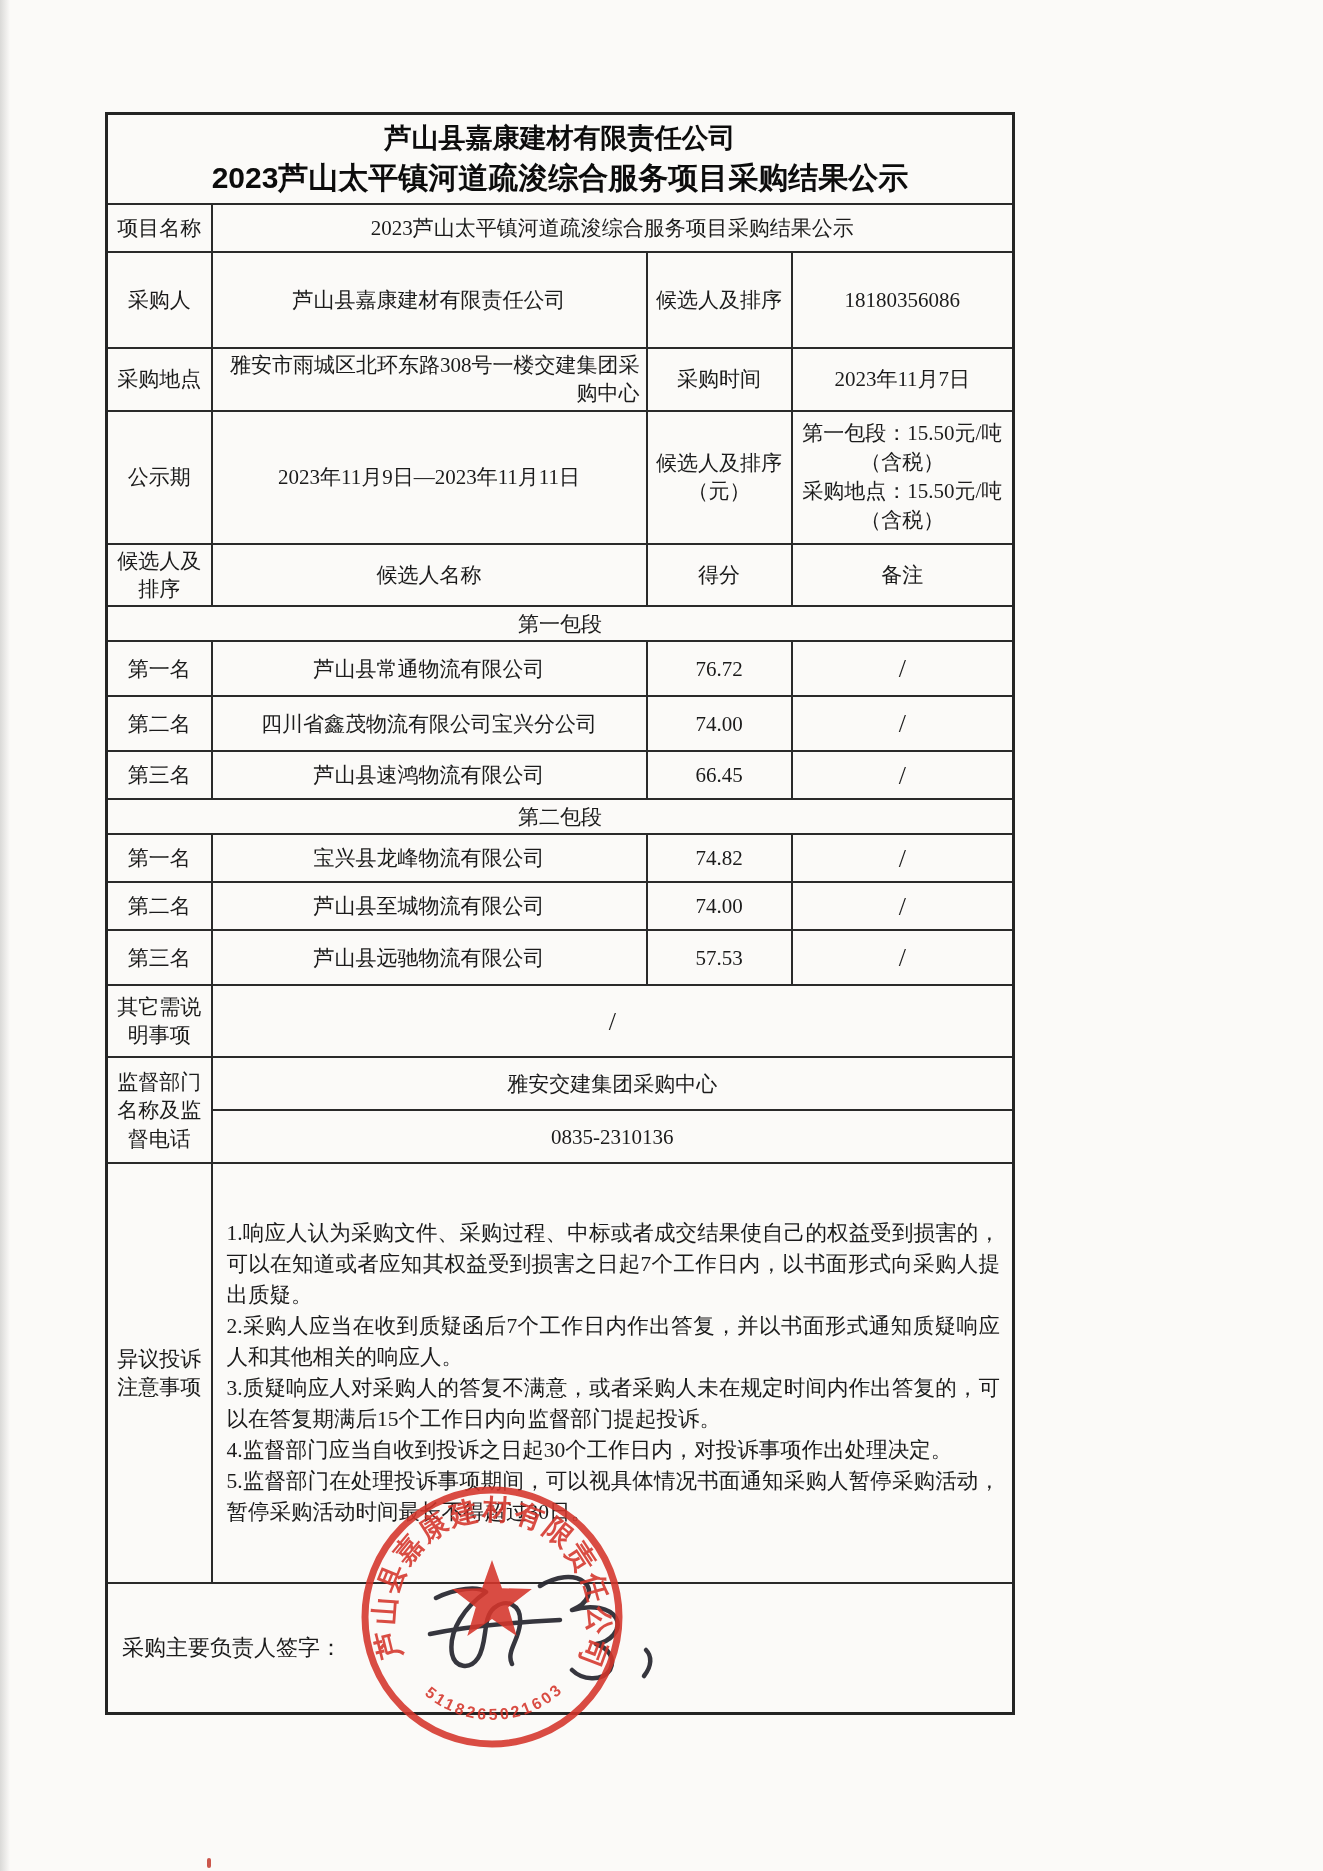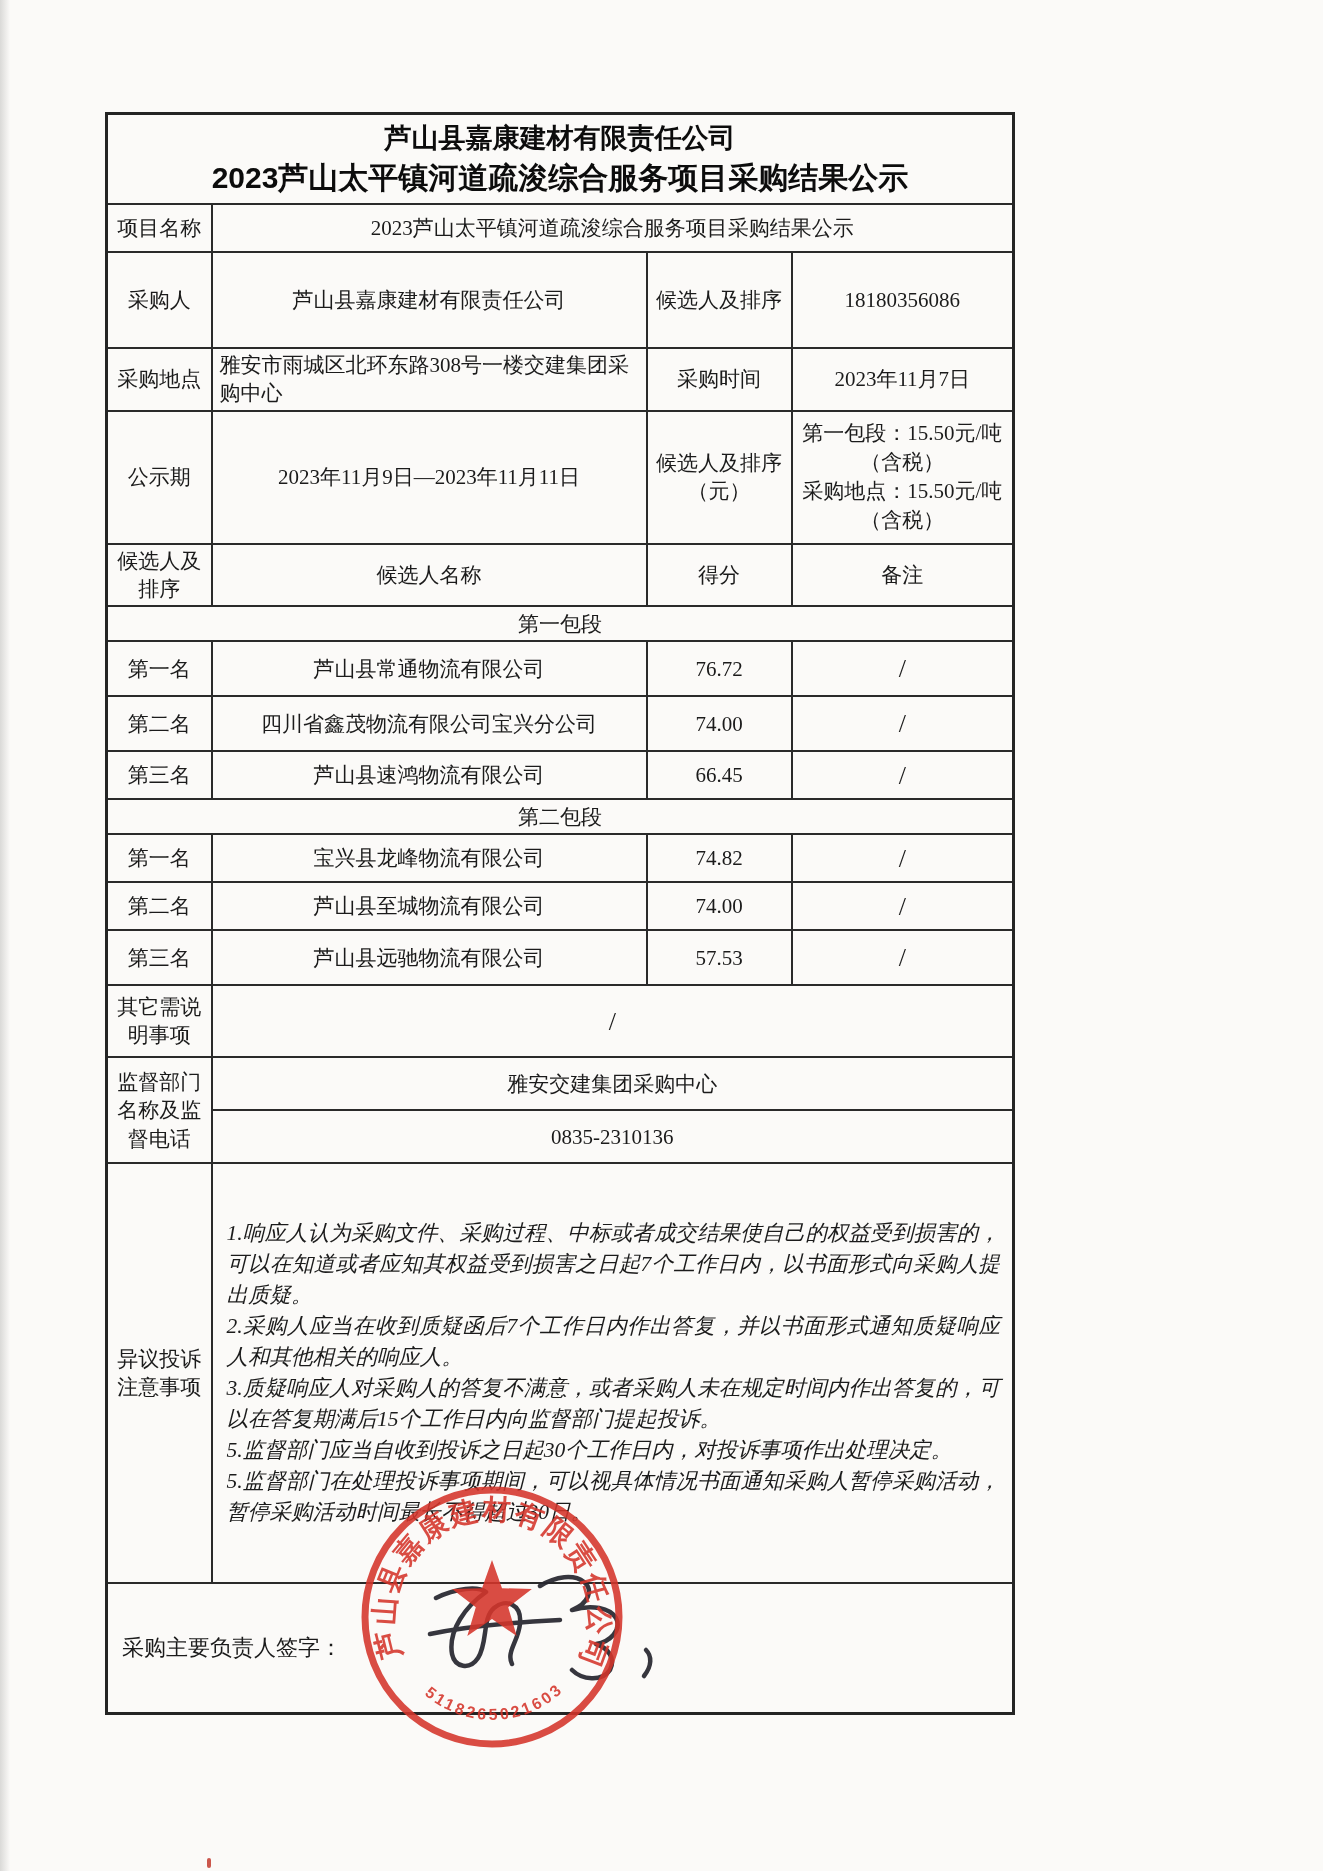--- a/index.html
+++ b/index.html
@@ -41,29 +41,29 @@
   .h-cand2   {height:48px}
   .h-other   {height:72px}
   .h-sup     {height:53px}
   .h-obj     {height:420px}
   .h-sign    {height:130px}
 
   .title-cell{padding:4px 6px;}
   .title-l1{font-family:"Liberation Sans",sans-serif;font-weight:700;font-size:27px;line-height:38px;color:#0c0c0c;}
   .title-l2{font-family:"Liberation Sans",sans-serif;font-weight:700;font-size:30px;line-height:42px;color:#0c0c0c;}
   .label-cell{padding:2px 6px;}
-  .left-text{text-align:left;padding-left:7px;padding-right:6px;}
+  .left-text{text-align:right;padding-left:7px;padding-right:6px;}
   .price-cell{white-space:pre-line;line-height:29px;font-size:21px;}
   .slash{font-size:26px;}
   .obj-cell{
     text-align:justify;vertical-align:middle;
     padding:10px 12px 10px 14px;
     font-size:21.5px;line-height:31px;
   }
-  .obj-cell div{margin:0;font-style:italic;}
+  .obj-cell div{margin:0;}
   .sign-cell{
     text-align:left;vertical-align:middle;
     padding-left:14px;font-size:22px;
   }
   .overlay{position:absolute;left:0;top:0;pointer-events:none;}
   .red-speck{
     position:absolute;left:207px;top:1858px;width:4px;height:10px;
     background:#c23a2e;border-radius:2px;opacity:.85;
   }
 </style>
@@ -180,21 +180,21 @@
     <tr class="h-sup">
       <td colspan="3">0835-2310136</td>
     </tr>
 
     <tr class="h-obj">
       <td class="label-cell">异议投诉注意事项</td>
       <td colspan="3" class="obj-cell">
         <div>1.响应人认为采购文件、采购过程、中标或者成交结果使自己的权益受到损害的，可以在知道或者应知其权益受到损害之日起7个工作日内，以书面形式向采购人提出质疑。</div>
         <div>2.采购人应当在收到质疑函后7个工作日内作出答复，并以书面形式通知质疑响应人和其他相关的响应人。</div>
         <div>3.质疑响应人对采购人的答复不满意，或者采购人未在规定时间内作出答复的，可以在答复期满后15个工作日内向监督部门提起投诉。</div>
-        <div>5.监督部门应当自收到投诉之日起30个工作日内，对投诉事项作出处理决定。</div>
+        <div>4.监督部门应当自收到投诉之日起30个工作日内，对投诉事项作出处理决定。</div>
         <div>5.监督部门在处理投诉事项期间，可以视具体情况书面通知采购人暂停采购活动，暂停采购活动时间最长不得超过30日。</div>
       </td>
     </tr>
 
     <tr class="h-sign">
       <td colspan="4" class="sign-cell">
         <span>采购主要负责人签字：</span>
       </td>
     </tr>
   </tbody>

